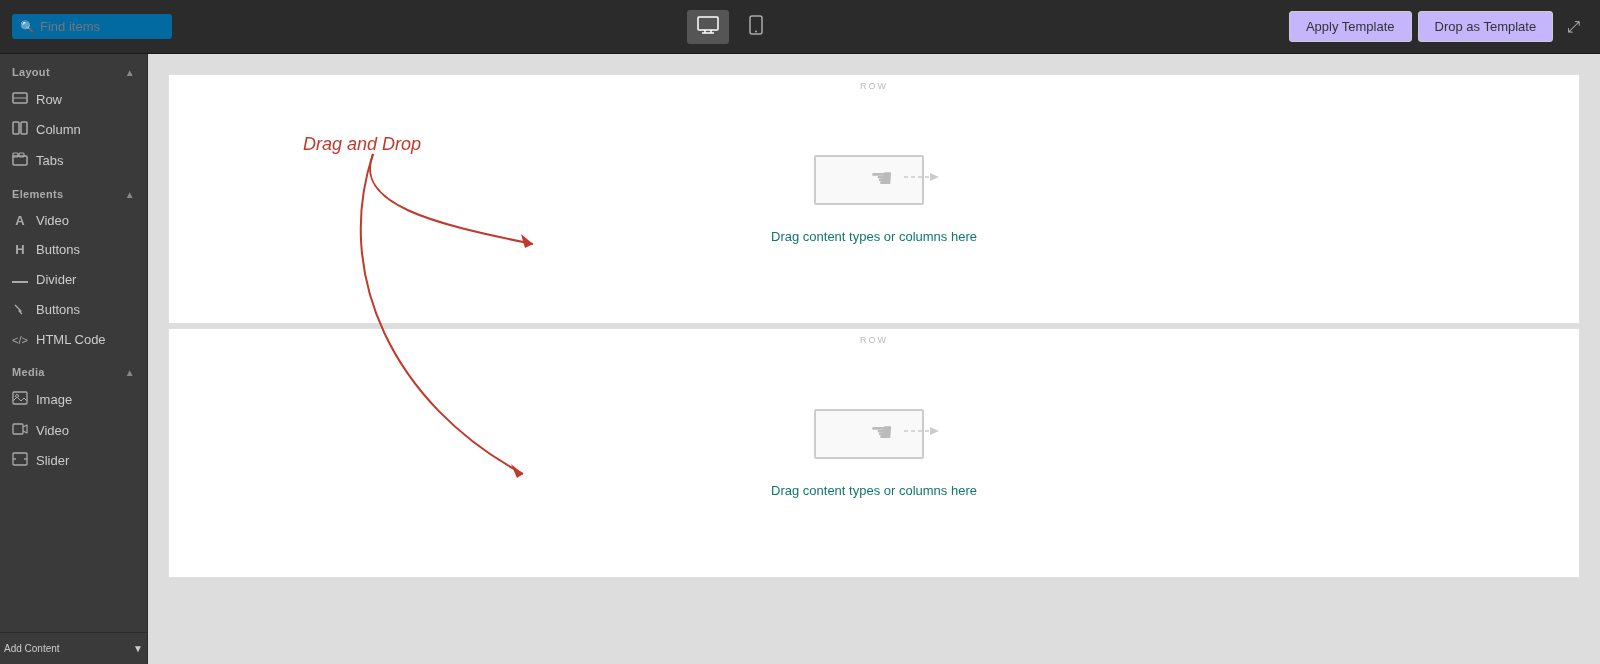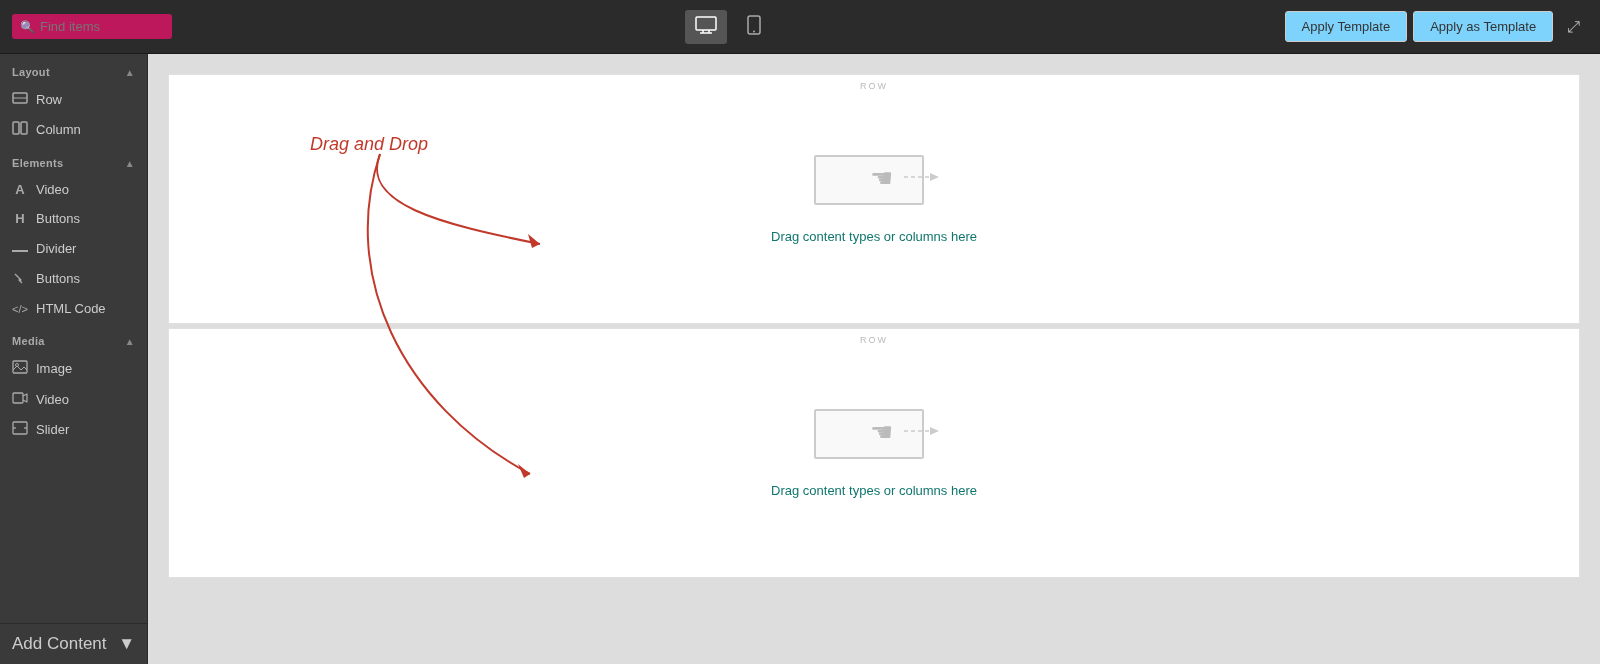--- a/index.html
+++ b/index.html
@@ -11,21 +11,21 @@
       height: 54px;
       display: flex;
       align-items: center;
       justify-content: space-between;
       padding: 0 12px;
       flex-shrink: 0;
       border-bottom: 1px solid #1a1a1a;
     }
     .topbar-left { display: flex; align-items: center; gap: 8px; }
     .topbar-search {
-      background: #be185d;
+      background: #0369a1;
       border: none;
       color: #bbb;
       padding: 5px 10px 5px 28px;
       border-radius: 3px;
       font-size: 13px;
       width: 160px;
       outline: none;
     }
     .search-wrap { position: relative; display: flex; align-items: center; }
     .search-icon-inline {
@@ -41,21 +41,21 @@
       border: none;
       color: #bbb;
       padding: 6px 10px;
       cursor: pointer;
       border-radius: 3px;
       font-size: 16px;
     }
     .device-btn.active { background: #555; color: #fff; }
     .topbar-right { display: flex; align-items: center; gap: 6px; }
     .tmpl-btn {
-      background: #7dd3fc;
+      background: #c4b5fd;
       border: 1px solid #ccc;
       color: #333;
       padding: 7px 16px;
       font-size: 13px;
       cursor: pointer;
       border-radius: 3px;
     }
     .expand-btn {
       background: none;
       border: none;
@@ -103,25 +103,25 @@
       padding: 7px 12px;
       font-size: 13px;
       color: #ccc;
       cursor: pointer;
     }
     .sidebar-item .item-icon { font-size: 14px; color: #aaa; width: 16px; text-align: center; }
 
     .add-content-footer {
       margin-top: auto;
       border-top: 1px solid #2a2a2a;
-      padding: 10px 12px;
+      padding: 10px 4px;
       display: flex;
       align-items: center;
       justify-content: space-between;
-      font-size: 17px;
+      font-size: 10px;
       color: #ccc;
       cursor: pointer;
     }
 
     
     .canvas {
       flex: 1;
       background: #ddd;
       overflow-y: auto;
       position: relative;
@@ -175,21 +175,21 @@
     }
     .drop-text {
       font-size: 13px;
       color: #0f766e;
     }
 
     
     .dnd-annotation {
       position: absolute;
       top: 80px;
-      left: 162px;
+      left: 155px;
       pointer-events: none;
       z-index: 10;
     }
     .dnd-label {
       color: #c0392b;
       font-size: 18px;
       font-style: italic;
       font-weight: normal;
     }
   </style>
@@ -214,21 +214,21 @@
     </button>
     <button class="device-btn">
       <svg width="14" height="20" viewBox="0 0 14 20" fill="none" xmlns="http://www.w3.org/2000/svg">
         <rect x="1" y="1" width="12" height="18" rx="2" stroke="#aaa" stroke-width="1.5" fill="none"></rect>
         <circle cx="7" cy="16.5" r="1" fill="#aaa"></circle>
       </svg>
     </button>
   </div>
   <div class="topbar-right">
     <button class="tmpl-btn">Apply Template</button>
-    <button class="tmpl-btn">Apply as Template</button>
+    <button class="tmpl-btn">Drop as Template</button>
     <button class="expand-btn">⤢</button>
   </div>
 </div>
 
 <div class="main">
 
   <div class="sidebar">
 
     <div class="section-header">
       <span>Layout</span>
@@ -244,20 +244,30 @@
       <span>Row</span>
     </div>
     <div class="sidebar-item">
       <span class="item-icon">
         <svg width="16" height="14" viewBox="0 0 16 14" fill="none">
             <rect x="1" y="1" width="6" height="12" rx="1" stroke="#aaa" stroke-width="1.5" fill="none"></rect>
             <rect x="9" y="1" width="6" height="12" rx="1" stroke="#aaa" stroke-width="1.5" fill="none"></rect>
           </svg>
       </span>
       <span>Column</span>
+    </div>
+    <div class="sidebar-item">
+      <span class="item-icon">
+        <svg width="16" height="14" viewBox="0 0 16 14" fill="none">
+            <rect x="1" y="4" width="14" height="9" rx="1" stroke="#aaa" stroke-width="1.5" fill="none"></rect>
+            <rect x="1" y="1" width="5" height="4" rx="1" stroke="#aaa" stroke-width="1.2" fill="none"></rect>
+            <rect x="7" y="1" width="5" height="4" rx="1" stroke="#aaa" stroke-width="1.2" fill="none"></rect>
+          </svg>
+      </span>
+      <span>Tabs</span>
     </div>
 
     <div class="section-header">
       <span>Elements</span>
       <span class="chevron">▲</span>
     </div>
     <div class="sidebar-item">
       <span class="item-icon" style="font-weight:bold;font-size:13px;color:#aaa;">A</span>
       <span>Video</span>
     </div>

